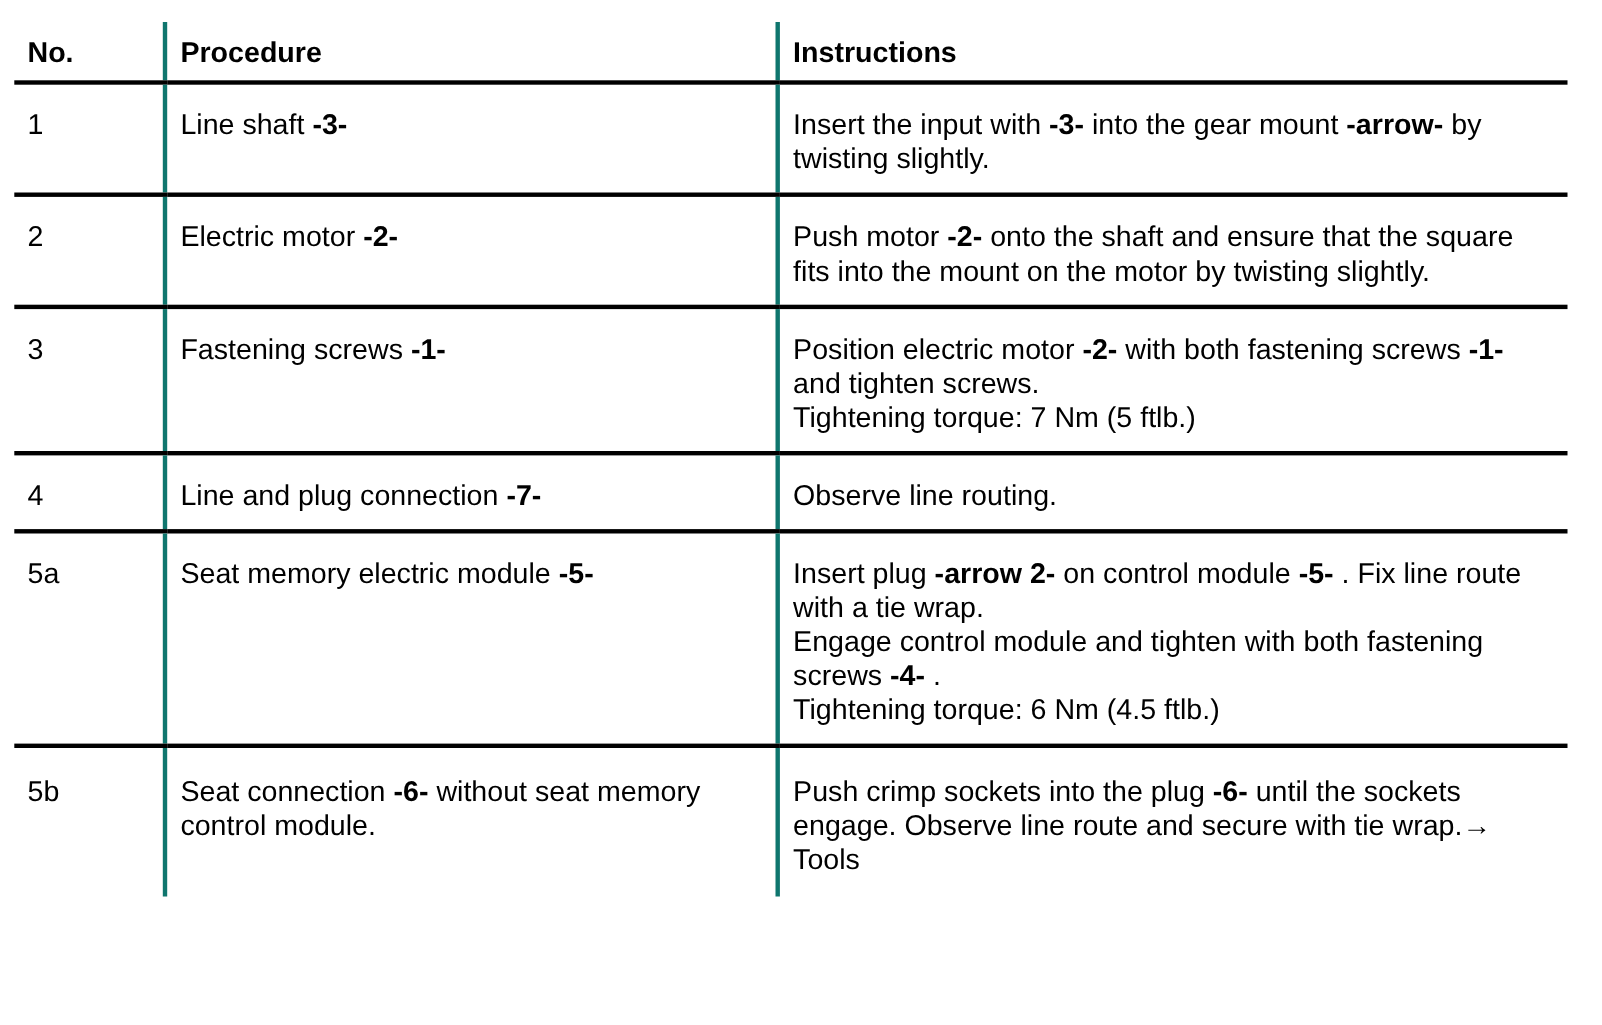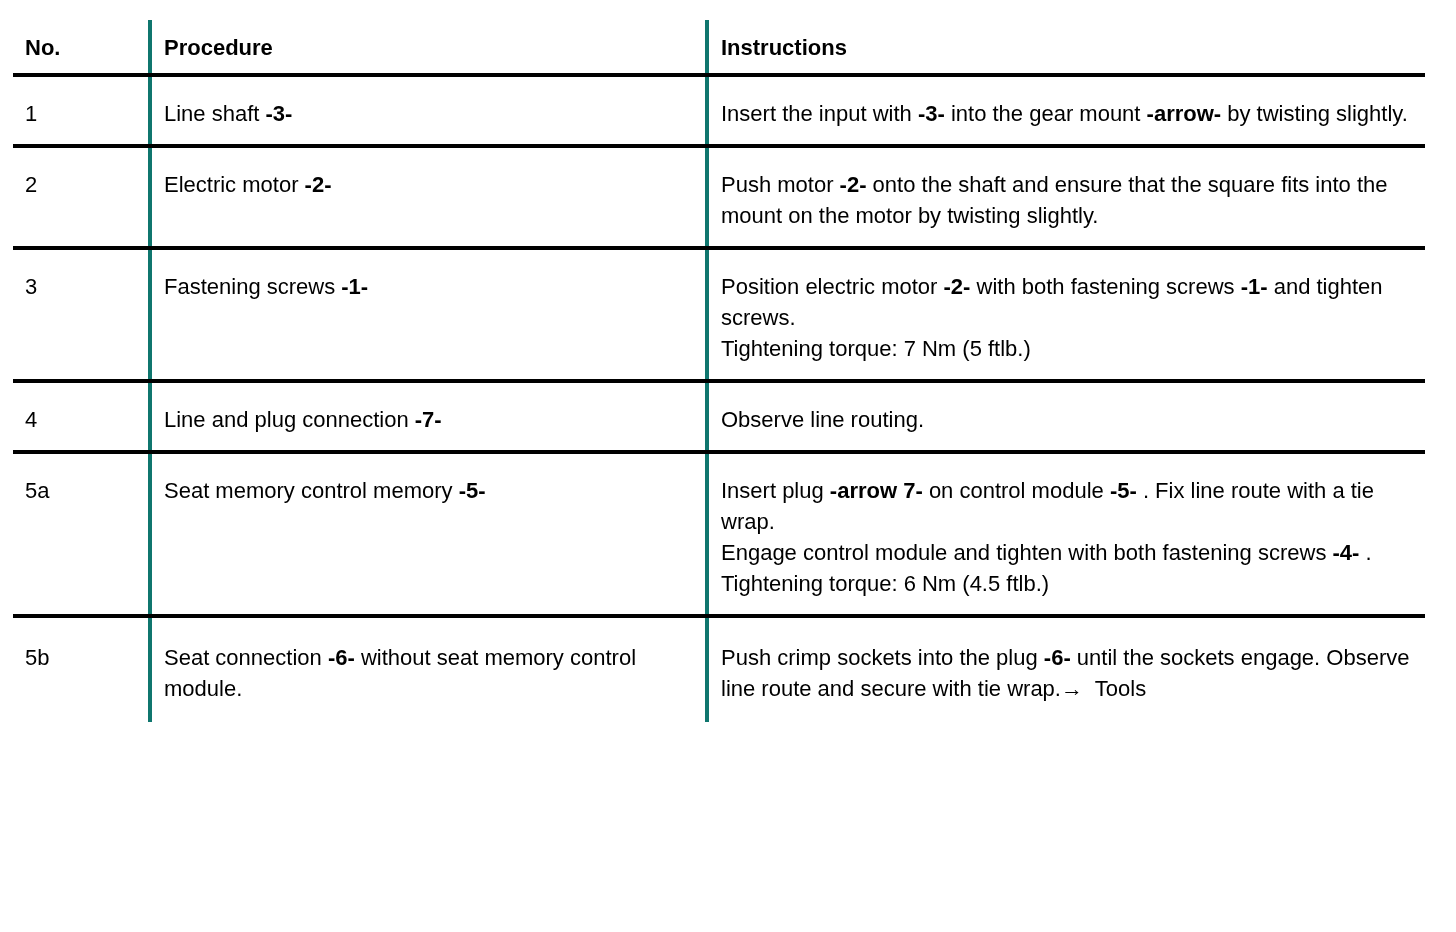--- a/index.html
+++ b/index.html
@@ -20,21 +20,21 @@
     margin: 20px 0 0 13px;
     width: 1412px;
   }
   col.c-no    { width: 137px; }
   col.c-proc  { width: 557px; }
   col.c-instr { width: 718px; }
   .doc-table th,
   .doc-table td {
     vertical-align: top;
     text-align: left;
-    font-size: 22px;
+    font-size: 26px;
     line-height: 31px;
     padding: 21px 14px 15px 12px;
     white-space: pre-wrap;
     word-wrap: break-word;
   }
   .doc-table th {
     font-weight: bold;
     padding-top: 12px;
     padding-bottom: 10px;
     border-bottom: 4px solid #000;
@@ -86,22 +86,22 @@
       <td class="sep"><span>Position electric motor </span><span class="seg-b">-2-</span><span> with both fastening screws </span><span class="seg-b">-1-</span><span> and tighten screws.
 Tightening torque: 7 Nm (5 ftlb.)</span></td>
     </tr>
     <tr>
       <td>4</td>
       <td class="sep"><span>Line and plug connection </span><span class="seg-b">-7-</span></td>
       <td class="sep"><span>Observe line routing.</span></td>
     </tr>
     <tr>
       <td>5a</td>
-      <td class="sep"><span>Seat memory control memory </span><span class="seg-b">-5-</span></td>
-      <td class="sep"><span>Insert plug </span><span class="seg-b">-arrow 7-</span><span> on control module </span><span class="seg-b">-5-</span><span> . Fix line route with a tie wrap.
+      <td class="sep"><span>Seat memory electric module </span><span class="seg-b">-5-</span></td>
+      <td class="sep"><span>Insert plug </span><span class="seg-b">-arrow 2-</span><span> on control module </span><span class="seg-b">-5-</span><span> . Fix line route with a tie wrap.
 Engage control module and tighten with both fastening screws </span><span class="seg-b">-4-</span><span> .
 Tightening torque: 6 Nm (4.5 ftlb.)</span></td>
     </tr>
     <tr>
       <td>5b</td>
       <td class="sep"><span>Seat connection </span><span class="seg-b">-6-</span><span> without seat memory control module.</span></td>
       <td class="sep"><span>Push crimp sockets into the plug </span><span class="seg-b">-6-</span><span> until the sockets engage. Observe line route and secure with tie wrap.</span><span>→  </span><span class="seg-i">Tools</span></td>
     </tr>
   </tbody>
 </table>

